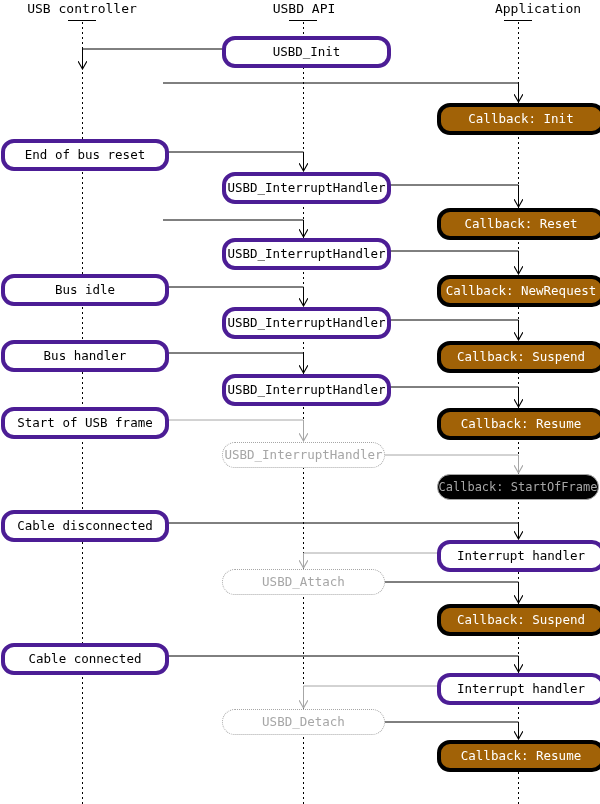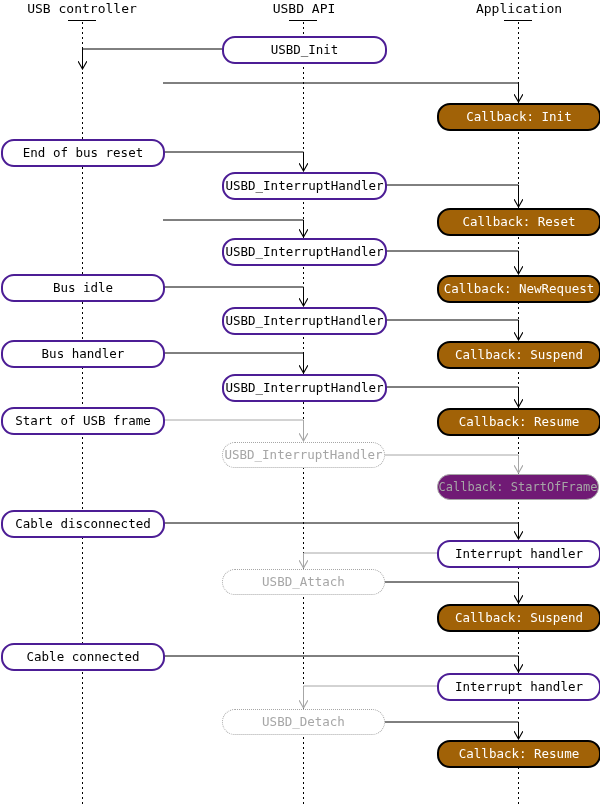--- a/index.html
+++ b/index.html
@@ -12,34 +12,34 @@
     padding-left:6px;
   }
   .layer{position:absolute;left:0;top:0;}
   .col-header{
     position:absolute;top:1px;
     transform:translateX(-50%);
     font-size:13px;color:#000;white-space:nowrap;
   }
   .node{
     position:absolute;height:24px;
-    border:2px solid #4c1d95;border-radius:13px;
+    border:4px solid #4c1d95;border-radius:13px;
     background:#ffffff;color:#000;
     font-size:12.5px;line-height:24px;text-align:center;
     white-space:nowrap;overflow:hidden;
     box-sizing:content-box;
   }
   .node.black{
     background:#a16207;color:#ffffff;border-color:#000000;
   }
   .node.dim-dotted{
     border:1px dotted #a6a6a6;color:#a6a6a6;background:#ffffff;
   }
   .node.dim-solid{
-    border:1px solid #a6a6a6;color:#a6a6a6;background:#701a75;
+    border:1px solid #a6a6a6;color:#a6a6a6;background:#000000;
     font-size:12px;
   }
 </style>
 </head>
 <body>
 
 <div class="stage">
 
   <svg class="layer" width="600" height="804" viewBox="0 0 600 804">
     <defs>
@@ -75,21 +75,21 @@
     <path d="M385 722 H518.5 V739" fill="none" stroke="#000" marker-end="url(#arrowB)"></path>
 
     <path d="M163 420 H303.5 V441" fill="none" stroke="#a6a6a6" marker-end="url(#arrowG)"></path>
     <path d="M385 455 H518.5 V473" fill="none" stroke="#a6a6a6" marker-end="url(#arrowG)"></path>
     <path d="M437 553 H303.5 V568" fill="none" stroke="#a6a6a6" marker-end="url(#arrowG)"></path>
     <path d="M437 686 H303.5 V708" fill="none" stroke="#a6a6a6" marker-end="url(#arrowG)"></path>
   </svg>
 
   <div class="col-header" style="left:82px">USB controller</div>
   <div class="col-header" style="left:304px">USBD API</div>
-  <div class="col-header" style="left:519px">Application</div>
+  <div class="col-header" style="left:538px">Application</div>
 
   <div class="node" style="left:222px;top:36px;width:161px">USBD_Init</div>
   <div class="node" style="left:222px;top:172px;width:161px">USBD_InterruptHandler</div>
   <div class="node" style="left:222px;top:238px;width:161px">USBD_InterruptHandler</div>
   <div class="node" style="left:222px;top:307px;width:161px">USBD_InterruptHandler</div>
   <div class="node" style="left:222px;top:374px;width:161px">USBD_InterruptHandler</div>
   <div class="node dim-dotted" style="left:222px;top:442px;width:161px">USBD_InterruptHandler</div>
   <div class="node dim-dotted" style="left:222px;top:569px;width:161px">USBD_Attach</div>
   <div class="node dim-dotted" style="left:222px;top:709px;width:161px">USBD_Detach</div>
 

